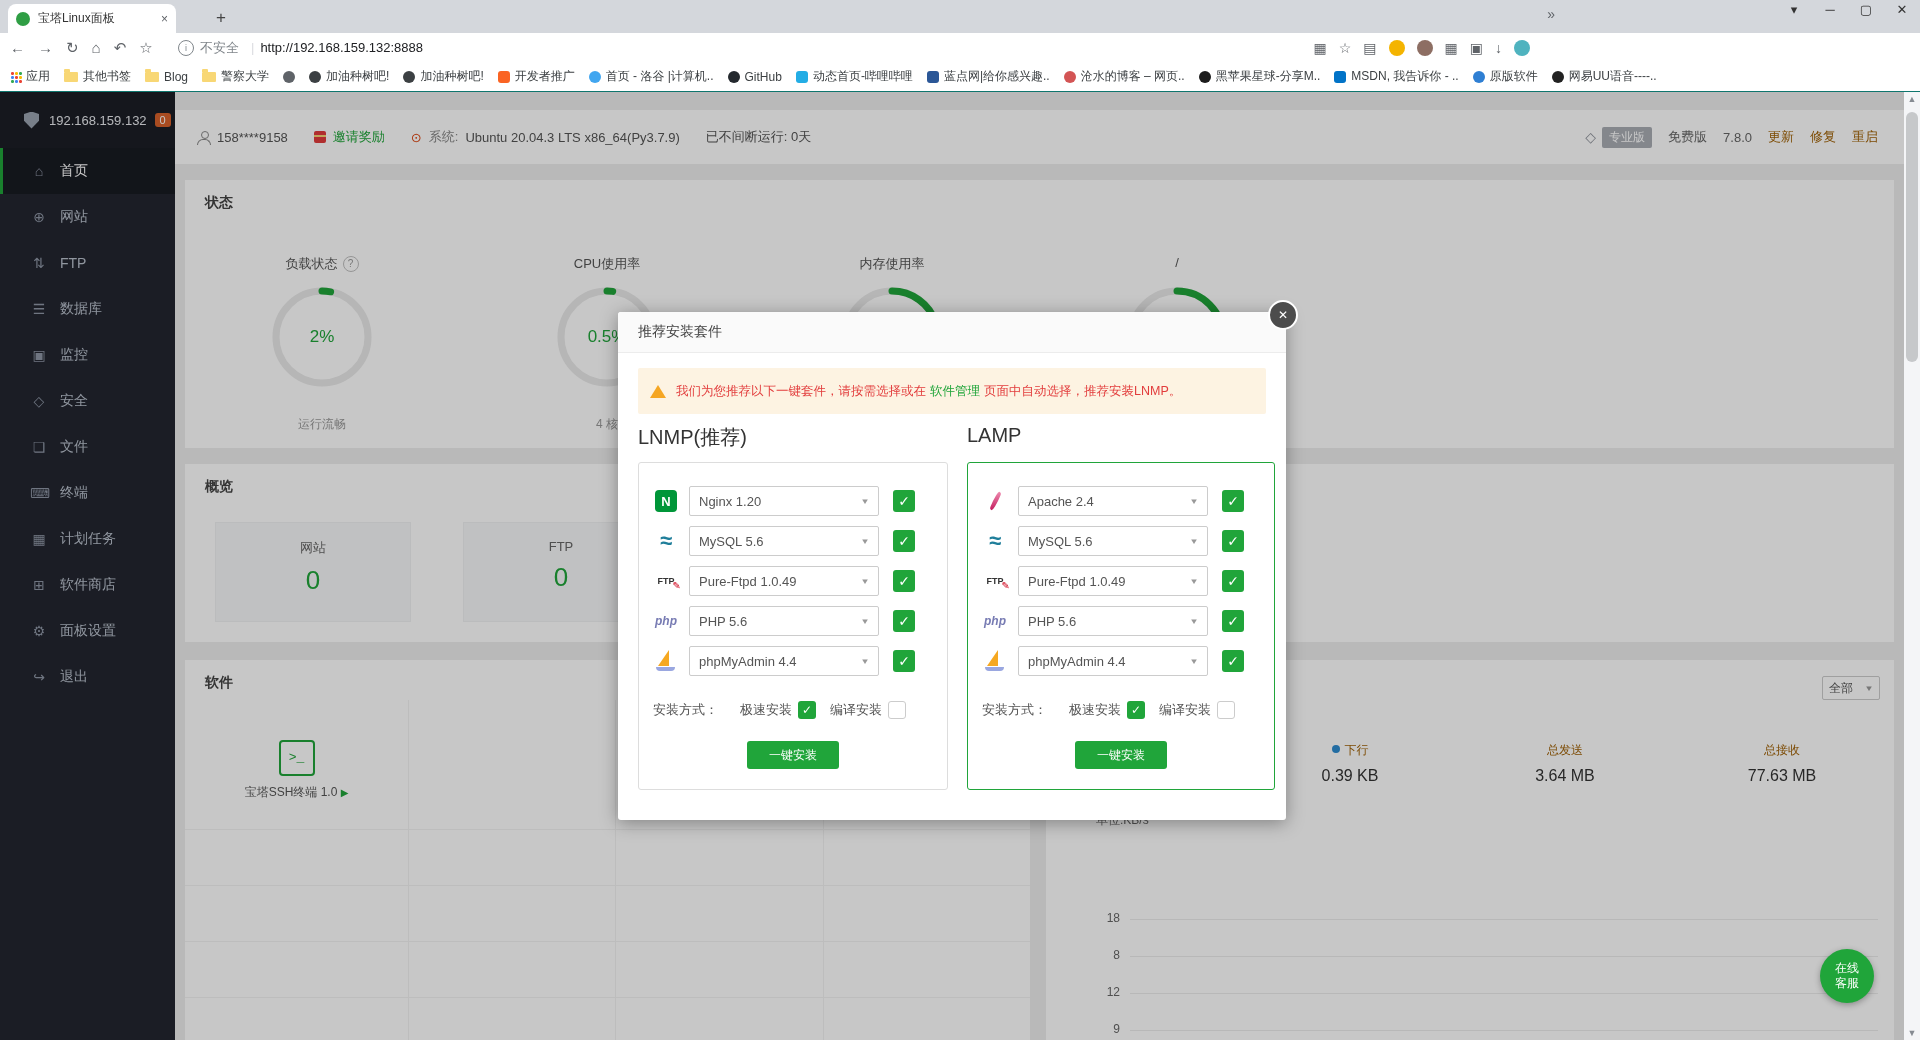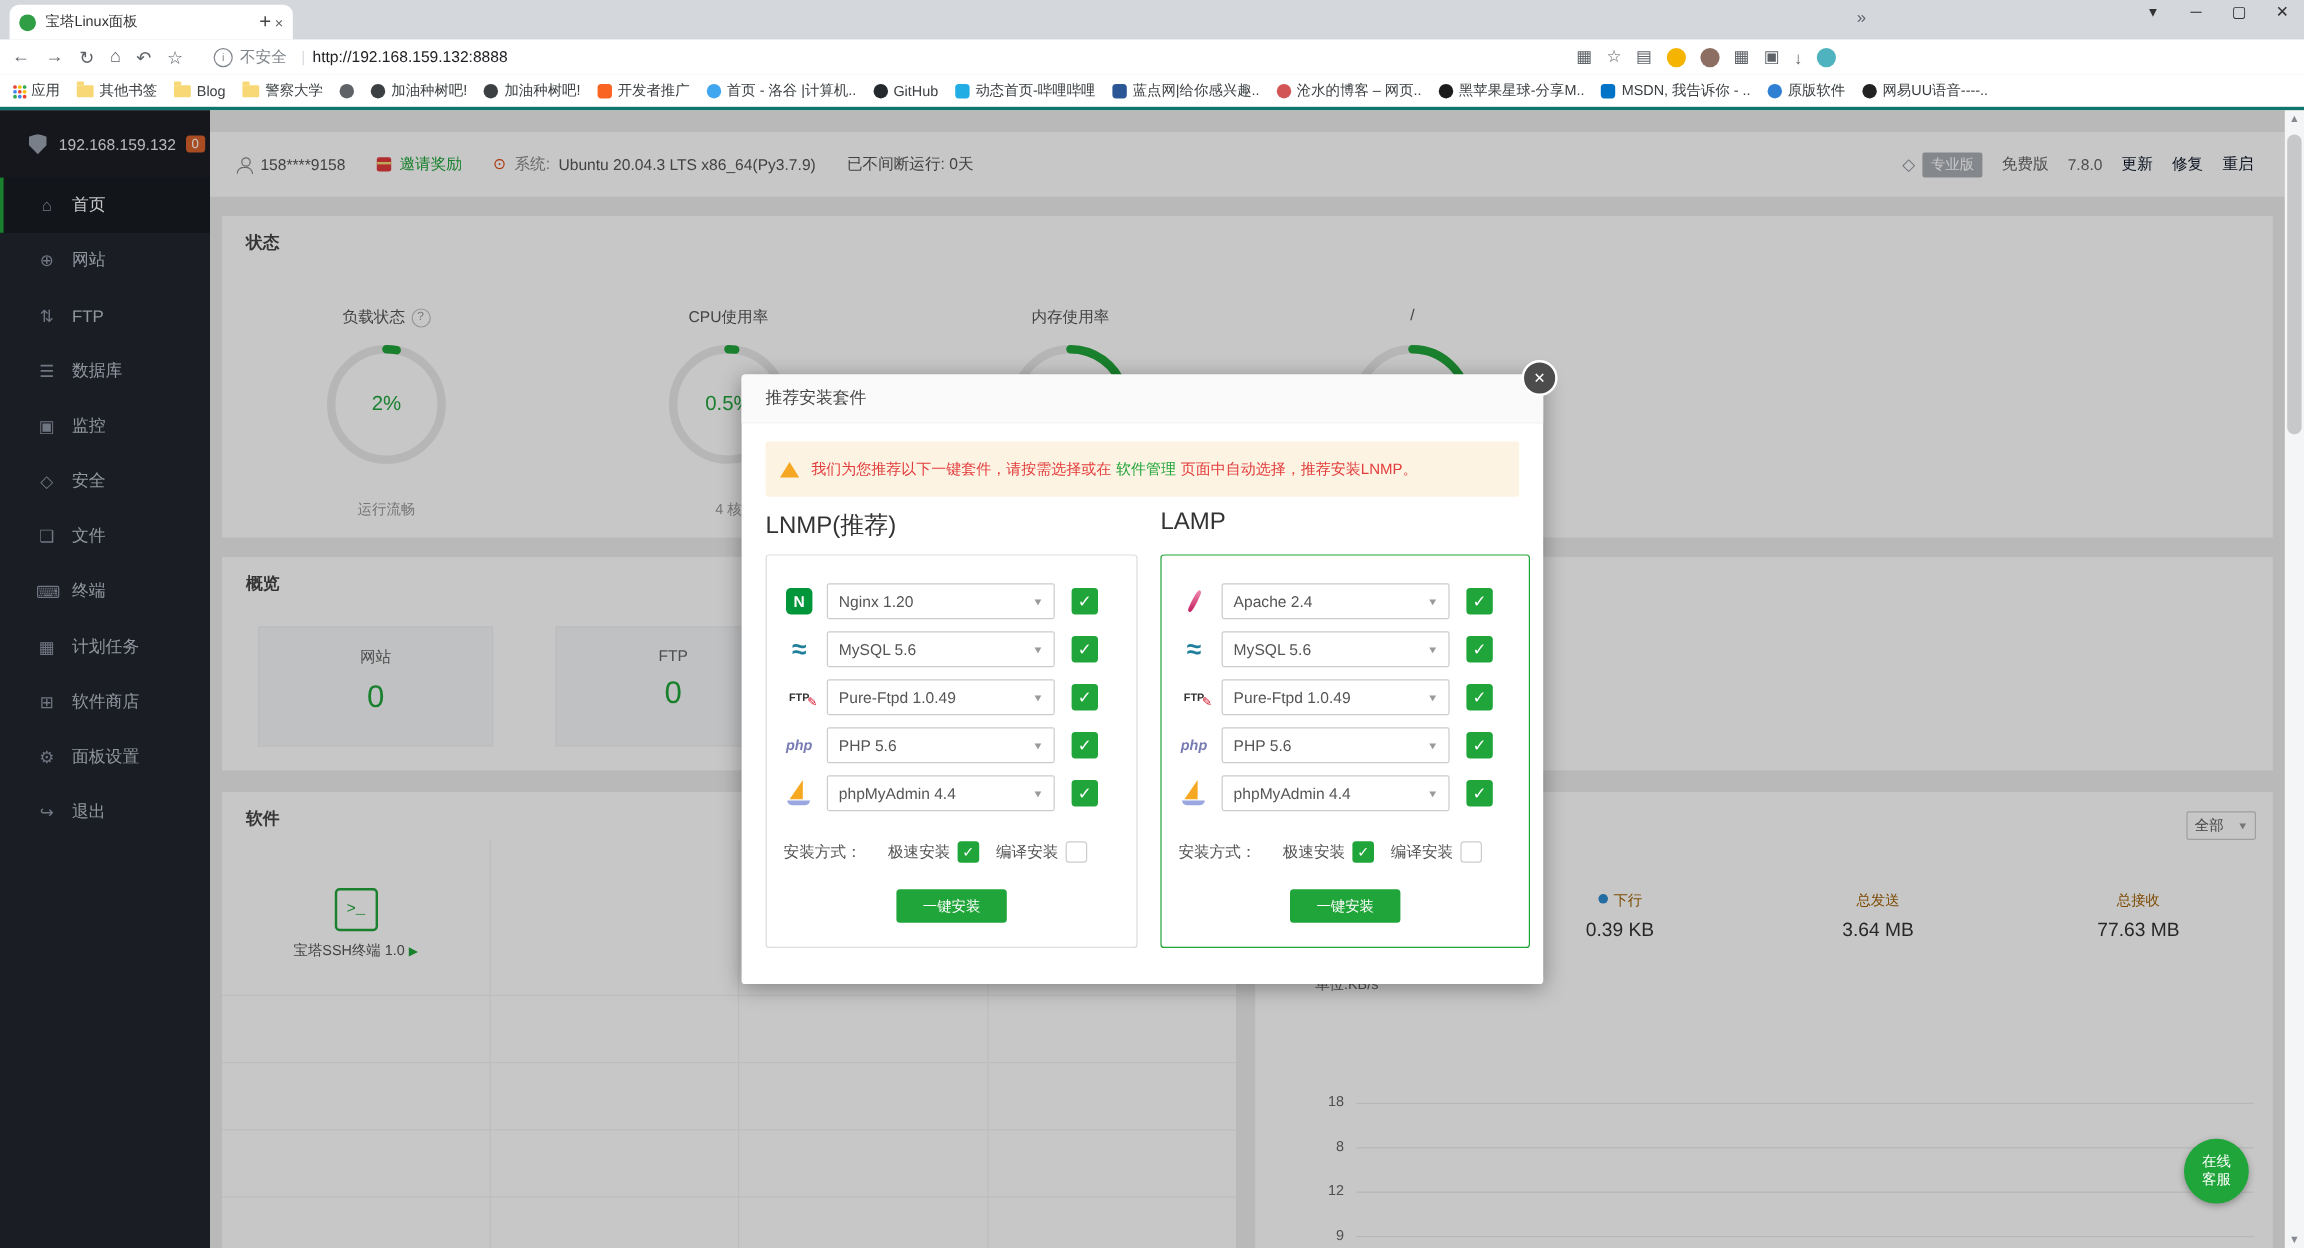--- a/index.html
+++ b/index.html
@@ -1,42 +1,42 @@
 <!DOCTYPE html>
 <html><head>
 <meta charset="utf-8">
 <style>
   html,body{margin:0;padding:0;width:1920px;height:1040px;overflow:hidden;
     font-family:"Liberation Sans","DejaVu Sans",sans-serif;background:#ededed;}
   #screen{position:relative;width:1920px;height:1040px;}
 
   
   #tabstrip{position:absolute;left:0;top:0;width:1920px;height:33px;background:#d4d7dc;}
-  #tab{position:absolute;left:8px;top:4px;width:236px;height:29px;background:#fff;
+  #tab{position:absolute;left:8px;top:4px;width:168px;height:29px;background:#fff;
     border-radius:8px 8px 0 0;display:flex;align-items:center;padding:0 8px;box-sizing:border-box;}
   .favicon{width:14px;height:14px;border-radius:50%;background:#2f9e44;flex:0 0 auto;}
   #tab .t-title{font-size:12px;color:#333;margin-left:8px;flex:1;white-space:nowrap;overflow:hidden;}
   #tab .t-close{color:#5f6368;font-size:12px;margin-left:6px;cursor:default;}
   #newtab{position:absolute;left:216px;top:8px;font-size:17px;color:#444;}
   #wincontrols{position:absolute;right:8px;top:2px;display:flex;gap:16px;color:#333;font-size:13px;}
   #wincontrols span{width:20px;text-align:center;}
 
   #navbar{position:absolute;left:0;top:33px;width:1920px;height:29px;background:#fff;border-bottom:1px solid #e4e6e9;}
   #navicons{position:absolute;left:10px;top:0;height:29px;display:flex;align-items:center;gap:13px;color:#5f6368;font-size:15px;}
   #address{position:absolute;left:178px;top:3px;width:1100px;height:23px;display:flex;align-items:center;font-size:13px;}
   #address .sec{color:#80868b;margin:0 6px;}
   #address .sep{color:#dadce0;margin:0 6px;}
   #address .url{color:#202124;}
   #address .info-icon{width:14px;height:14px;border:1px solid #80868b;border-radius:50%;color:#80868b;
     font-size:9px;line-height:14px;text-align:center;}
   #righticons{position:absolute;right:390px;top:0;height:29px;display:flex;align-items:center;gap:12px;}
   #righticons .g{color:#5f6368;font-size:14px;}
   #righticons .cdot{width:16px;height:16px;border-radius:50%;}
 
-  #bookmarks{position:absolute;left:0;top:62px;width:1920px;height:30px;background:#fff;border-bottom:3px solid #0f766e;
+  #bookmarks{position:absolute;left:0;top:62px;width:1920px;height:30px;background:#fff;border-bottom:1px solid #0f766e;
     display:flex;align-items:center;padding-left:10px;box-sizing:border-box;}
   .bm{display:inline-flex;align-items:center;margin-right:14px;white-space:nowrap;}
   .bm-label{font-size:12px;color:#3c4043;margin-left:5px;max-width:110px;overflow:hidden;}
   .ic-dot{width:12px;height:12px;display:inline-block;}
   .ic-folder{width:14px;height:10px;background:#f8d775;border-radius:1px;display:inline-block;position:relative;}
   .ic-folder::before{content:'';position:absolute;top:-3px;left:0;width:6px;height:3px;background:#f8d775;border-radius:1px 1px 0 0;}
   .ic-apps{width:11px;height:11px;display:inline-block;position:relative;}
   .ic-apps::before{content:'';position:absolute;left:1px;top:1px;width:2.5px;height:2.5px;border-radius:50%;background:#ea4335;
     box-shadow:4px 0 0 #fbbc04,8px 0 0 #34a853,0 4px 0 #4285f4,4px 4px 0 #ea4335,8px 4px 0 #fbbc04,0 8px 0 #34a853,4px 8px 0 #4285f4,8px 8px 0 #ea4335;}
   #bm-overflow{position:absolute;right:365px;top:6px;color:#5f6368;font-size:14px;}
@@ -61,21 +61,21 @@
   .person::after{content:'';position:absolute;left:0;top:8px;width:12px;height:5px;border:1px solid #888;border-bottom:none;border-radius:6px 6px 0 0;}
   .hl-group{display:flex;align-items:center;gap:7px;}
   .gift{width:12px;height:12px;background:#e23c3c;border-radius:2px;position:relative;}
   .gift::before{content:'';position:absolute;left:0;top:4px;width:12px;height:2px;background:#f7d774;}
   .invite{color:#20a53a;}
   .ubuntu{color:#dd4814;font-size:13px;}
   .h-label{color:#888;}
   #header-right{position:absolute;right:26px;top:0;height:54px;display:flex;align-items:center;gap:16px;font-size:13px;color:#666;}
   .diamond{color:#8a8f98;font-size:14px;}
   .pro-badge{background:#a9adb4;color:#fff;font-size:12px;padding:2px 7px;border-radius:2px;margin-left:-10px;}
-  .green-link{color:#0f172a;}
+  .green-link{color:#a16207;}
 
   .card{position:absolute;background:#fff;}
   .card-title{position:absolute;left:20px;top:14px;font-size:14px;color:#444;font-weight:bold;}
 
   
   .gauge{position:absolute;top:75px;width:180px;text-align:center;}
   .g-label{font-size:13px;color:#555;height:18px;}
   .g-help{display:inline-block;width:14px;height:14px;border:1px solid #c0c0c0;border-radius:50%;color:#999;
     font-size:10px;line-height:13px;margin-left:5px;vertical-align:1px;}
   .g-wrap{position:relative;width:110px;height:110px;margin:9px auto 0;}

